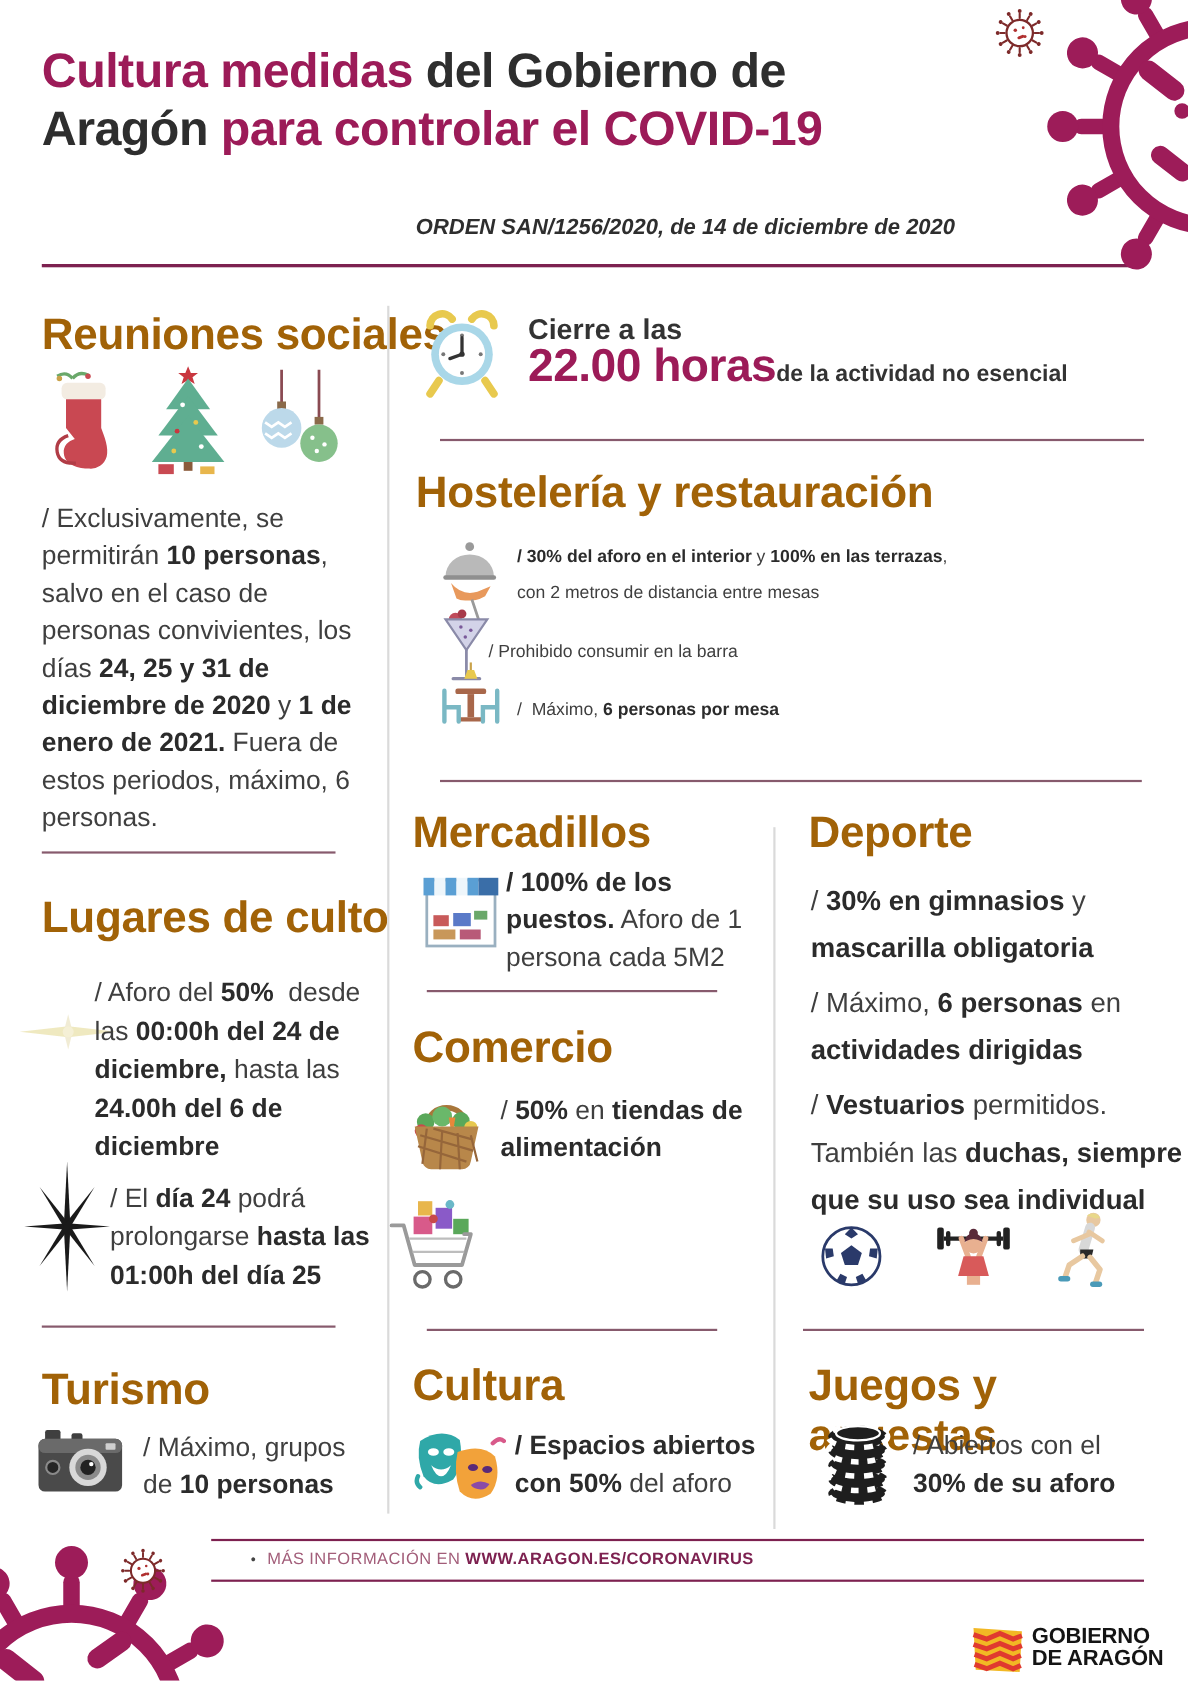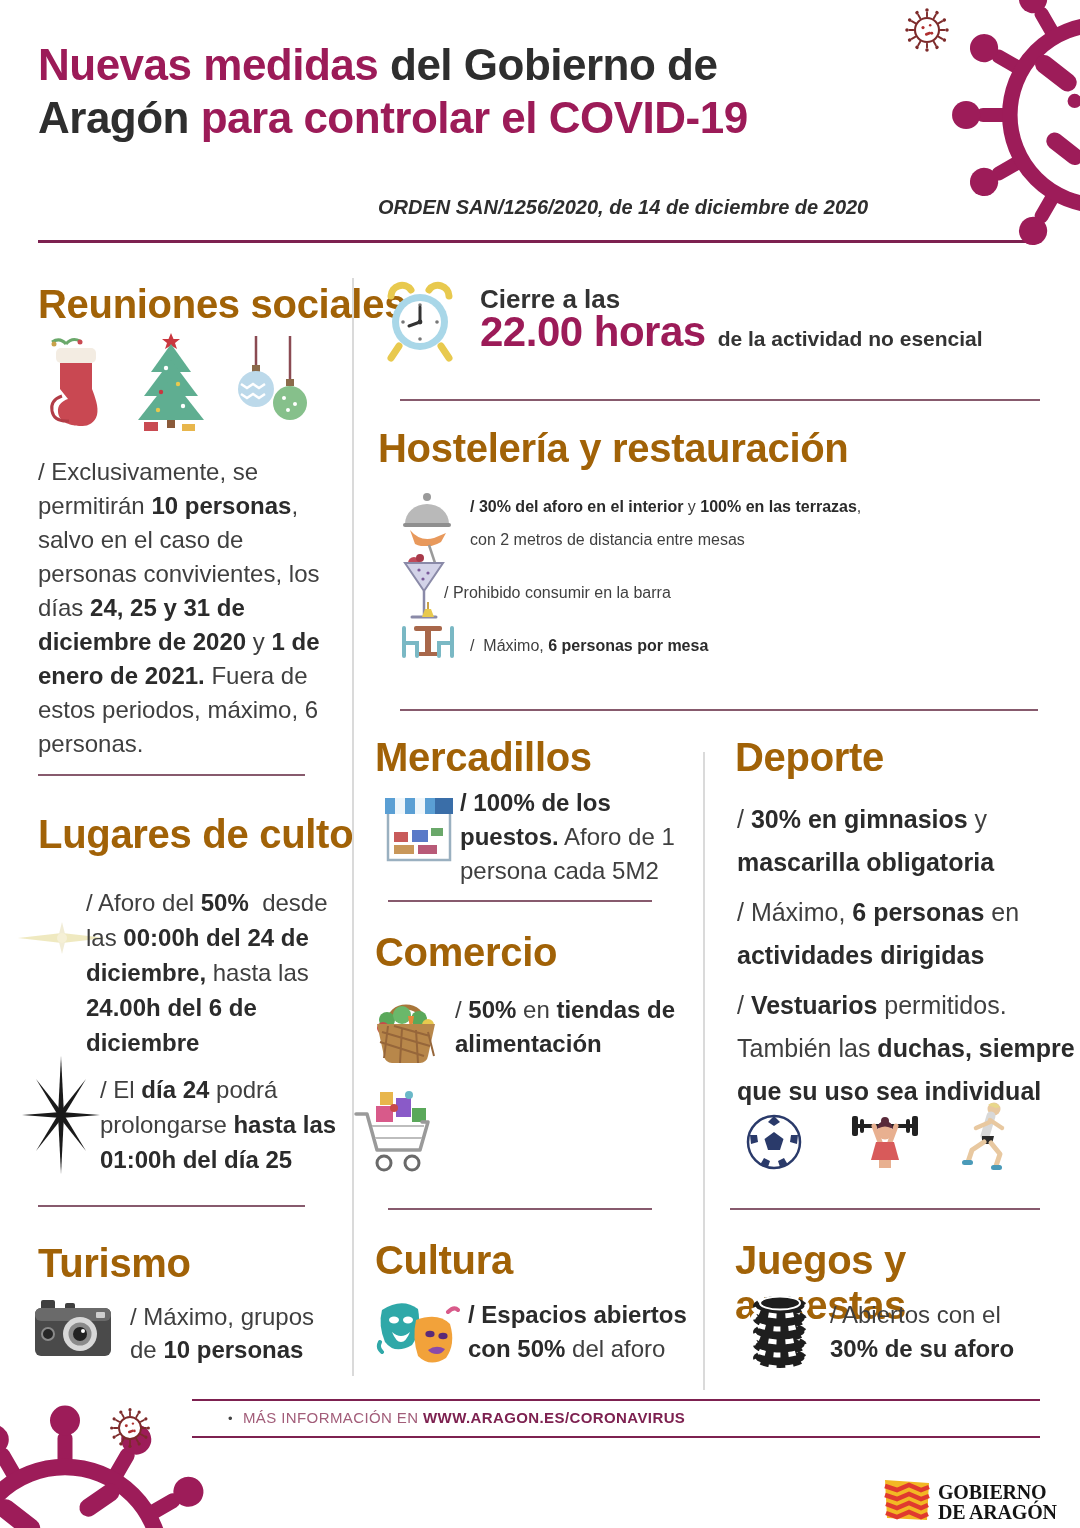--- a/index.html
+++ b/index.html
@@ -12,21 +12,21 @@
   .alert sup{font-size:22px;}
   .order{font-size:20px;font-style:italic;font-weight:700;color:#2e2e2e;}
   .sec-h{font-size:40px;font-weight:700;color:#a16207;letter-spacing:-0.3px;}
   .rich{white-space:pre-wrap;font-size:24px;line-height:34px;color:#3f3f3f;}
   .rich .b{font-weight:700;color:#2b2b2b;}
   .rule{background:#7d2150;height:3px;}
   .rule2{background:#875a6d;height:2px;}
   .vdiv{background:#dadada;width:2px;}
   .closing1{font-size:26px;font-weight:700;color:#333;}
   .closing-time{font-size:42px;font-weight:700;color:#9c1b58;letter-spacing:-0.5px;}
-  .closing-sfx{font-size:21px;font-weight:700;color:#333;margin-left:12px;}
+  .closing-sfx{font-size:21px;font-weight:700;color:#333;}
   .host .rich{font-size:16px;line-height:33px;}
   .dep  .rich{font-size:25px;line-height:43px;}
   .foot-info{font-size:15px;letter-spacing:0.4px;color:#a25d79;font-weight:400;}
   .foot-info .url{font-weight:700;color:#7d2150;}
   .foot-info .dot{color:#444;margin-right:10px;font-size:13px;}
   .logo-txt{font-size:20px;font-weight:800;line-height:20px;color:#141414;letter-spacing:-0.2px;}
   .row{display:flex;align-items:baseline;}
   svg{display:block;}
 </style>
 </head>
@@ -166,21 +166,21 @@
         <rect x="27" y="33" width="8" height="3.4" rx="1.7" transform="rotate(-20 31 34)"></rect>
         <circle cx="36" cy="34" r="1.8"></circle>
       </g>
     </symbol>
   </defs>
 </svg>
 
 <div class="page">
 
   <div class="abs title" style="left:38px;top:38px;width:840px;">
-    <span class="acc">Nuevas medidas</span><span> del Gobierno de</span><br>
+    <span class="acc">Cultura medidas</span><span> del Gobierno de</span><br>
     <span>Aragón </span><span class="acc">para controlar el COVID-19</span>
   </div>
 
   <div class="abs order" style="left:378px;top:196px;">ORDEN SAN/1256/2020, de 14 de diciembre de 2020</div>
 
   <div class="abs rule" style="left:38px;top:240px;width:1002px;"></div>
 
   <svg class="abs" style="left:903px;top:6px;" width="48" height="48">
       <use href="#smallvirus"></use>
     </svg>
@@ -491,21 +491,21 @@
   </div>
   <div class="abs rule2" style="left:192px;top:1436px;width:848px;background:#7d2150;"></div>
 
   <svg class="abs" style="left:-100px;top:1398px;" width="330" height="330">
       <use href="#bigvirus"></use>
     </svg>
   <svg class="abs" style="left:108px;top:1406px;" width="44" height="44">
       <use href="#smallvirus"></use>
     </svg>
 
-  <div class="abs" style="left:882px;top:1478px;display:flex;align-items:flex-end;gap:6px;font-family:Liberation Serif, serif;">
+  <div class="abs" style="left:882px;top:1478px;display:flex;align-items:flex-start;gap:6px;">
     <svg width="50" height="44" viewBox="0 0 50 44">
       <polygon points="3,2 47,5 45,42 5,40" fill="#f2b824"></polygon>
       <path d="M3 8 L15 12 L27 7 L39 12 L47 9" stroke="#e03a2f" stroke-width="4.5" fill="none"></path>
       <path d="M3 17 L15 21 L27 16 L39 21 L47 18" stroke="#e03a2f" stroke-width="4.5" fill="none"></path>
       <path d="M4 26 L15 30 L27 25 L39 30 L46 27" stroke="#e03a2f" stroke-width="4.5" fill="none"></path>
       <path d="M4 35 L15 39 L27 34 L39 39 L46 36" stroke="#e03a2f" stroke-width="4.5" fill="none"></path>
     </svg>
     <div class="logo-txt">
       <div>GOBIERNO</div>
       <div>DE ARAGÓN</div>

